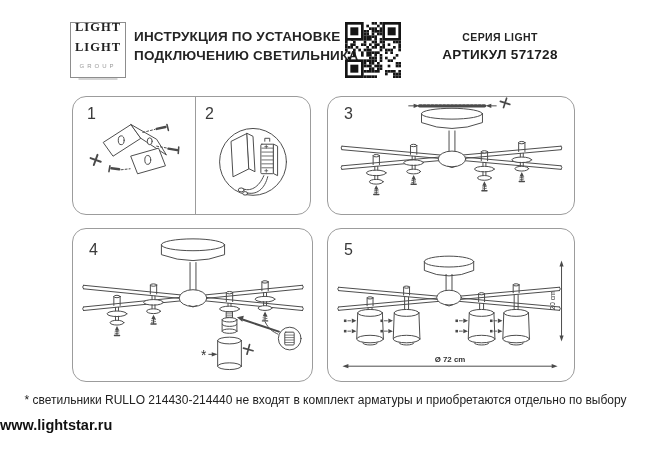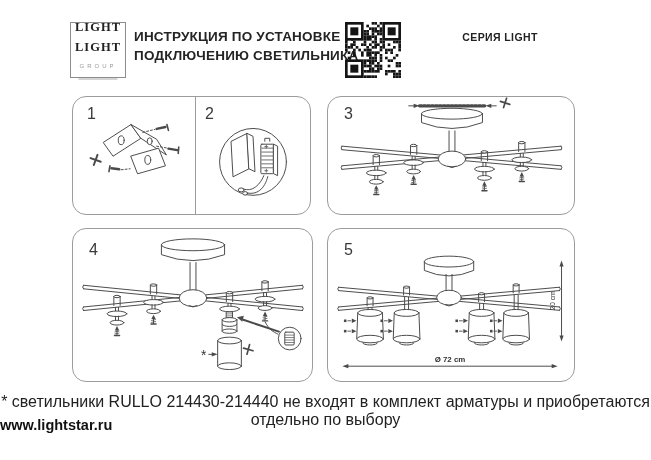--- a/index.html
+++ b/index.html
@@ -28,21 +28,21 @@
   .article{font-weight:bold;font-size:13.5px;margin-top:4px;color:#1c1c1c;letter-spacing:0.3px;}
 
   
   .panel{position:absolute;border:1px solid #9c9c9c;border-radius:14px;background:#fff;box-sizing:border-box;}
   .panel-num{position:absolute;font-size:16px;color:#3a3a3a;}
   .divider{position:absolute;top:0;bottom:0;left:122px;width:1px;background:#9c9c9c;}
   .fill{position:absolute;left:0;top:0;width:100%;height:100%;}
   .half{position:absolute;top:0;height:100%;}
 
   
-  .footnote{left:0;top:393px;width:651px;text-align:center;font-size:16px;color:#222;}
+  .footnote{left:0;top:393px;width:651px;text-align:center;font-size:12px;color:#222;}
   .website{left:0;top:417px;width:651px;text-align:left;font-size:14.5px;font-weight:bold;color:#111;}
 
   svg{display:block;}
 </style>
 </head>
 <body>
 
 <div class="abs logo-box">
   <div class="logo-line">LIGHT</div>
   <div class="logo-line">LIGHT</div>
@@ -215,20 +215,21 @@
       <rect x="26.67" y="53.33" width="2.67" height="2.67"></rect>
       <rect x="29.33" y="53.33" width="2.67" height="2.67"></rect>
       <rect x="48.00" y="53.33" width="2.67" height="2.67"></rect>
       <rect x="50.67" y="53.33" width="2.67" height="2.67"></rect>
       <rect x="53.33" y="53.33" width="2.67" height="2.67"></rect>
     </g>
   </svg>
 
 <div class="abs article-block">
   <div class="series">СЕРИЯ LIGHT</div>
+  <div class="article">АРТИКУЛ 571728</div>
 </div>
 
 <div class="panel" style="left:72px;top:96px;width:239px;height:119px;">
   <div class="divider"></div>
   <div class="panel-num" style="left:14px;top:8px;">1</div>
   <div class="panel-num" style="left:132px;top:8px;">2</div>
 
   <svg class="half" style="left:0;width:122px;" viewBox="0 0 122 119">
     <g stroke="#4a4a4a" fill="#fff" stroke-width="1" stroke-linejoin="round" stroke-linecap="round">
       <polygon points="30,46 58,28 68,42 40,60"></polygon>

